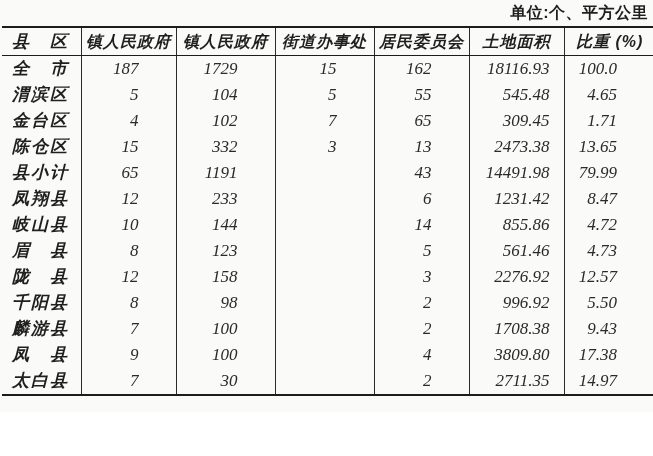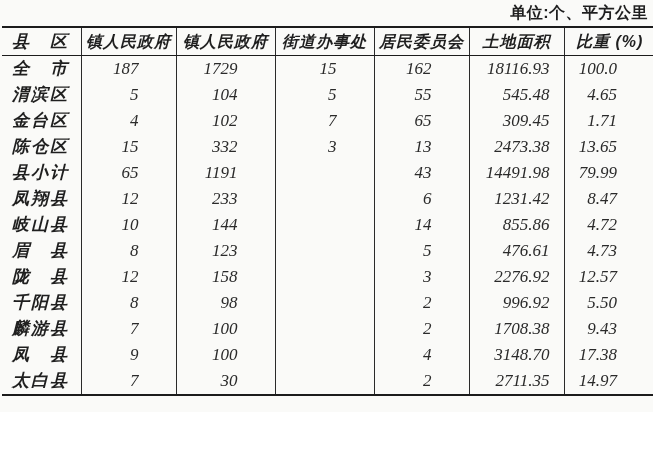--- a/index.html
+++ b/index.html
@@ -167,21 +167,21 @@
           <td class="num c4">14</td>
           <td class="num c5">855.86</td>
           <td class="num c6">4.72</td>
         </tr>
         <tr>
           <td class="c0">眉　县</td>
           <td class="num c1">8</td>
           <td class="num c2">123</td>
           <td class="num c3"></td>
           <td class="num c4">5</td>
-          <td class="num c5">476.61</td>
+          <td class="num c5">561.46</td>
           <td class="num c6">4.73</td>
         </tr>
         <tr>
           <td class="c0">陇　县</td>
           <td class="num c1">12</td>
           <td class="num c2">158</td>
           <td class="num c3"></td>
           <td class="num c4">3</td>
           <td class="num c5">2276.92</td>
           <td class="num c6">12.57</td>
@@ -203,21 +203,21 @@
           <td class="num c4">2</td>
           <td class="num c5">1708.38</td>
           <td class="num c6">9.43</td>
         </tr>
         <tr>
           <td class="c0">凤　县</td>
           <td class="num c1">9</td>
           <td class="num c2">100</td>
           <td class="num c3"></td>
           <td class="num c4">4</td>
-          <td class="num c5">3148.70</td>
+          <td class="num c5">3809.80</td>
           <td class="num c6">17.38</td>
         </tr>
         <tr>
           <td class="c0">太白县</td>
           <td class="num c1">7</td>
           <td class="num c2">30</td>
           <td class="num c3"></td>
           <td class="num c4">2</td>
           <td class="num c5">2711.35</td>
           <td class="num c6">14.97</td>

